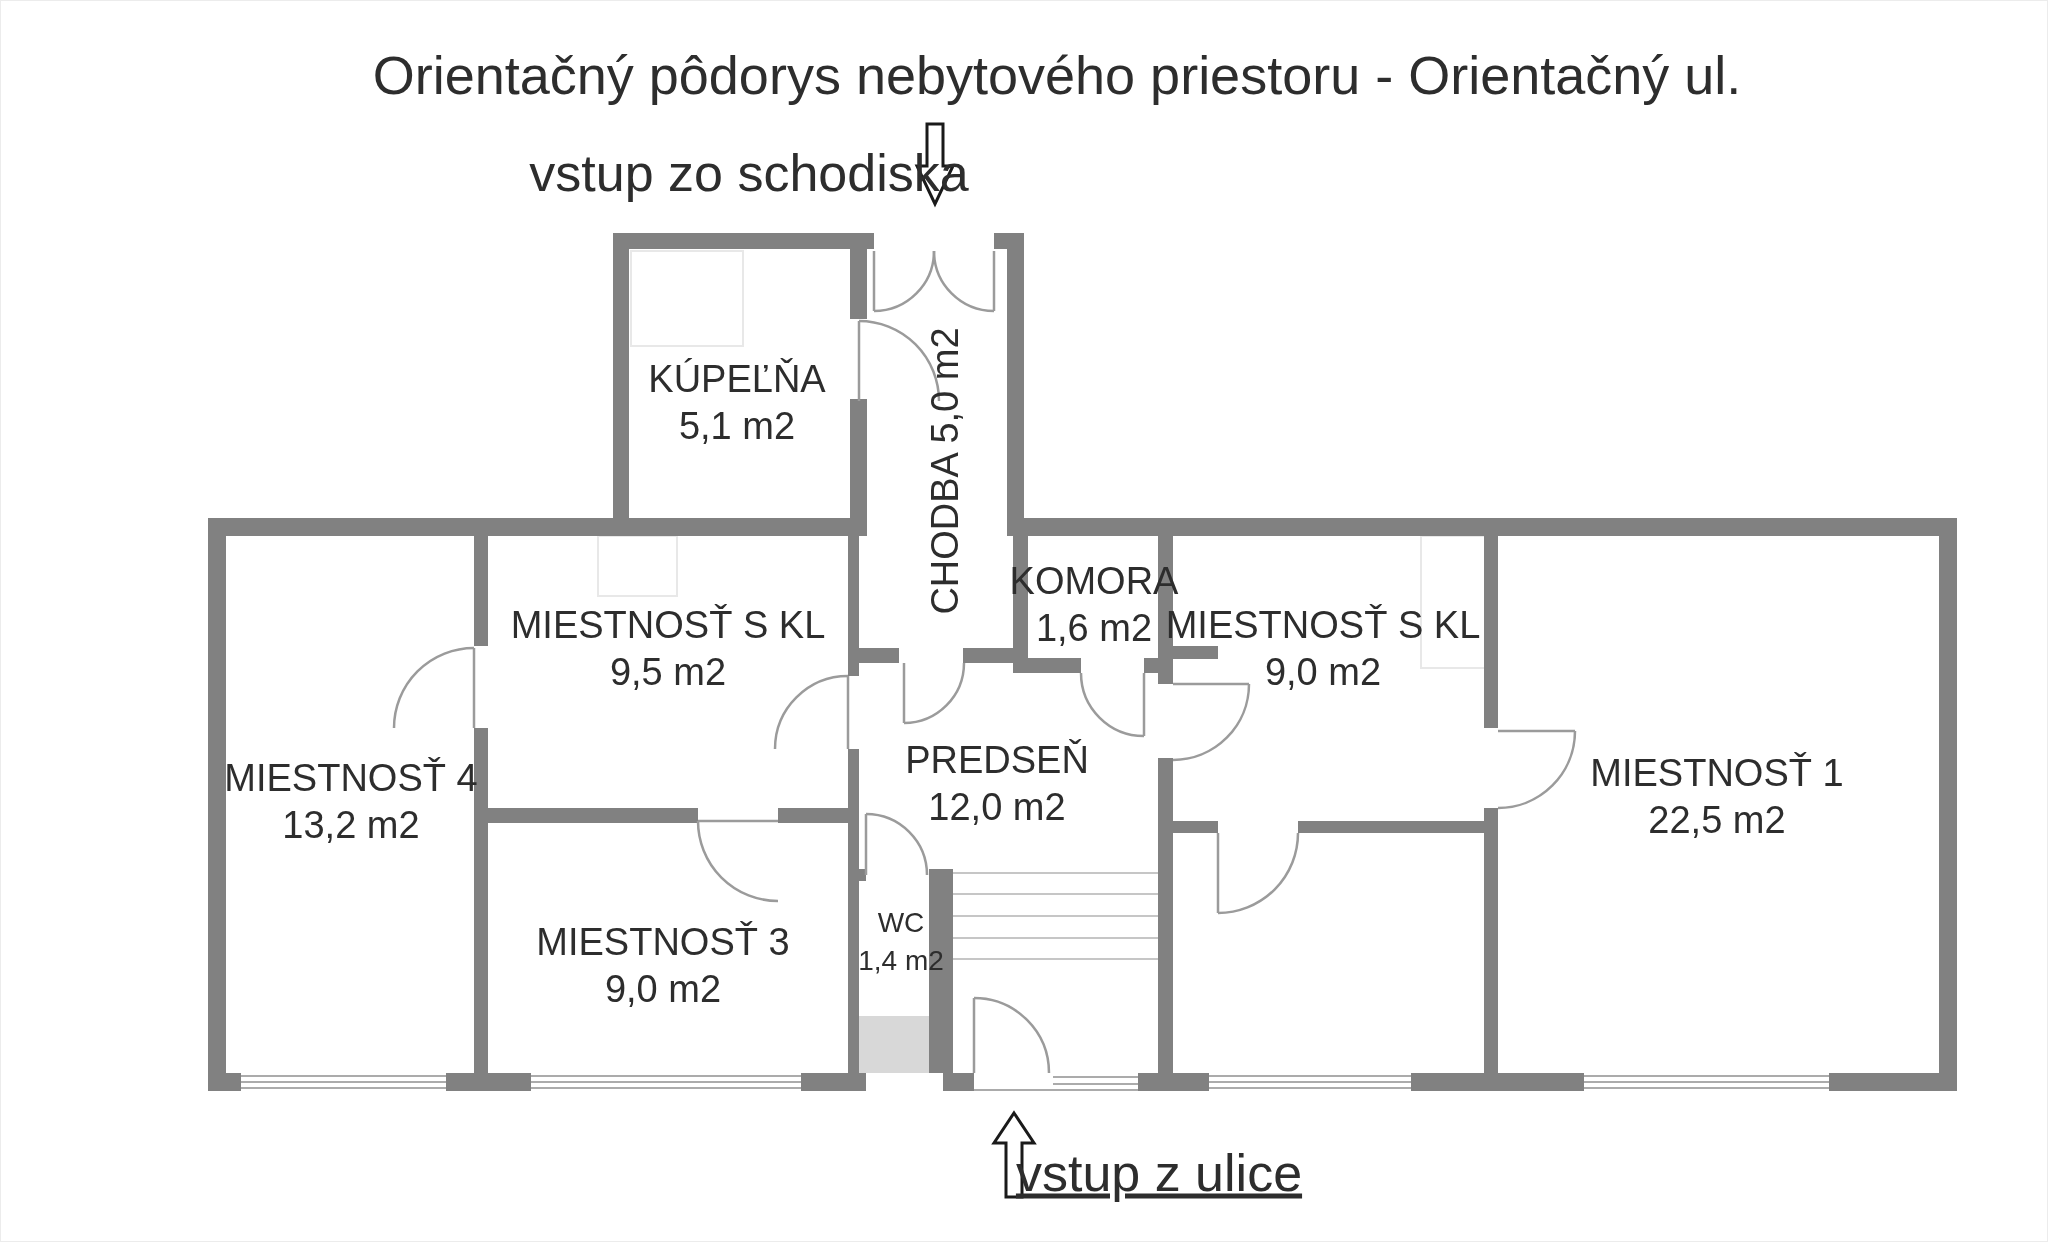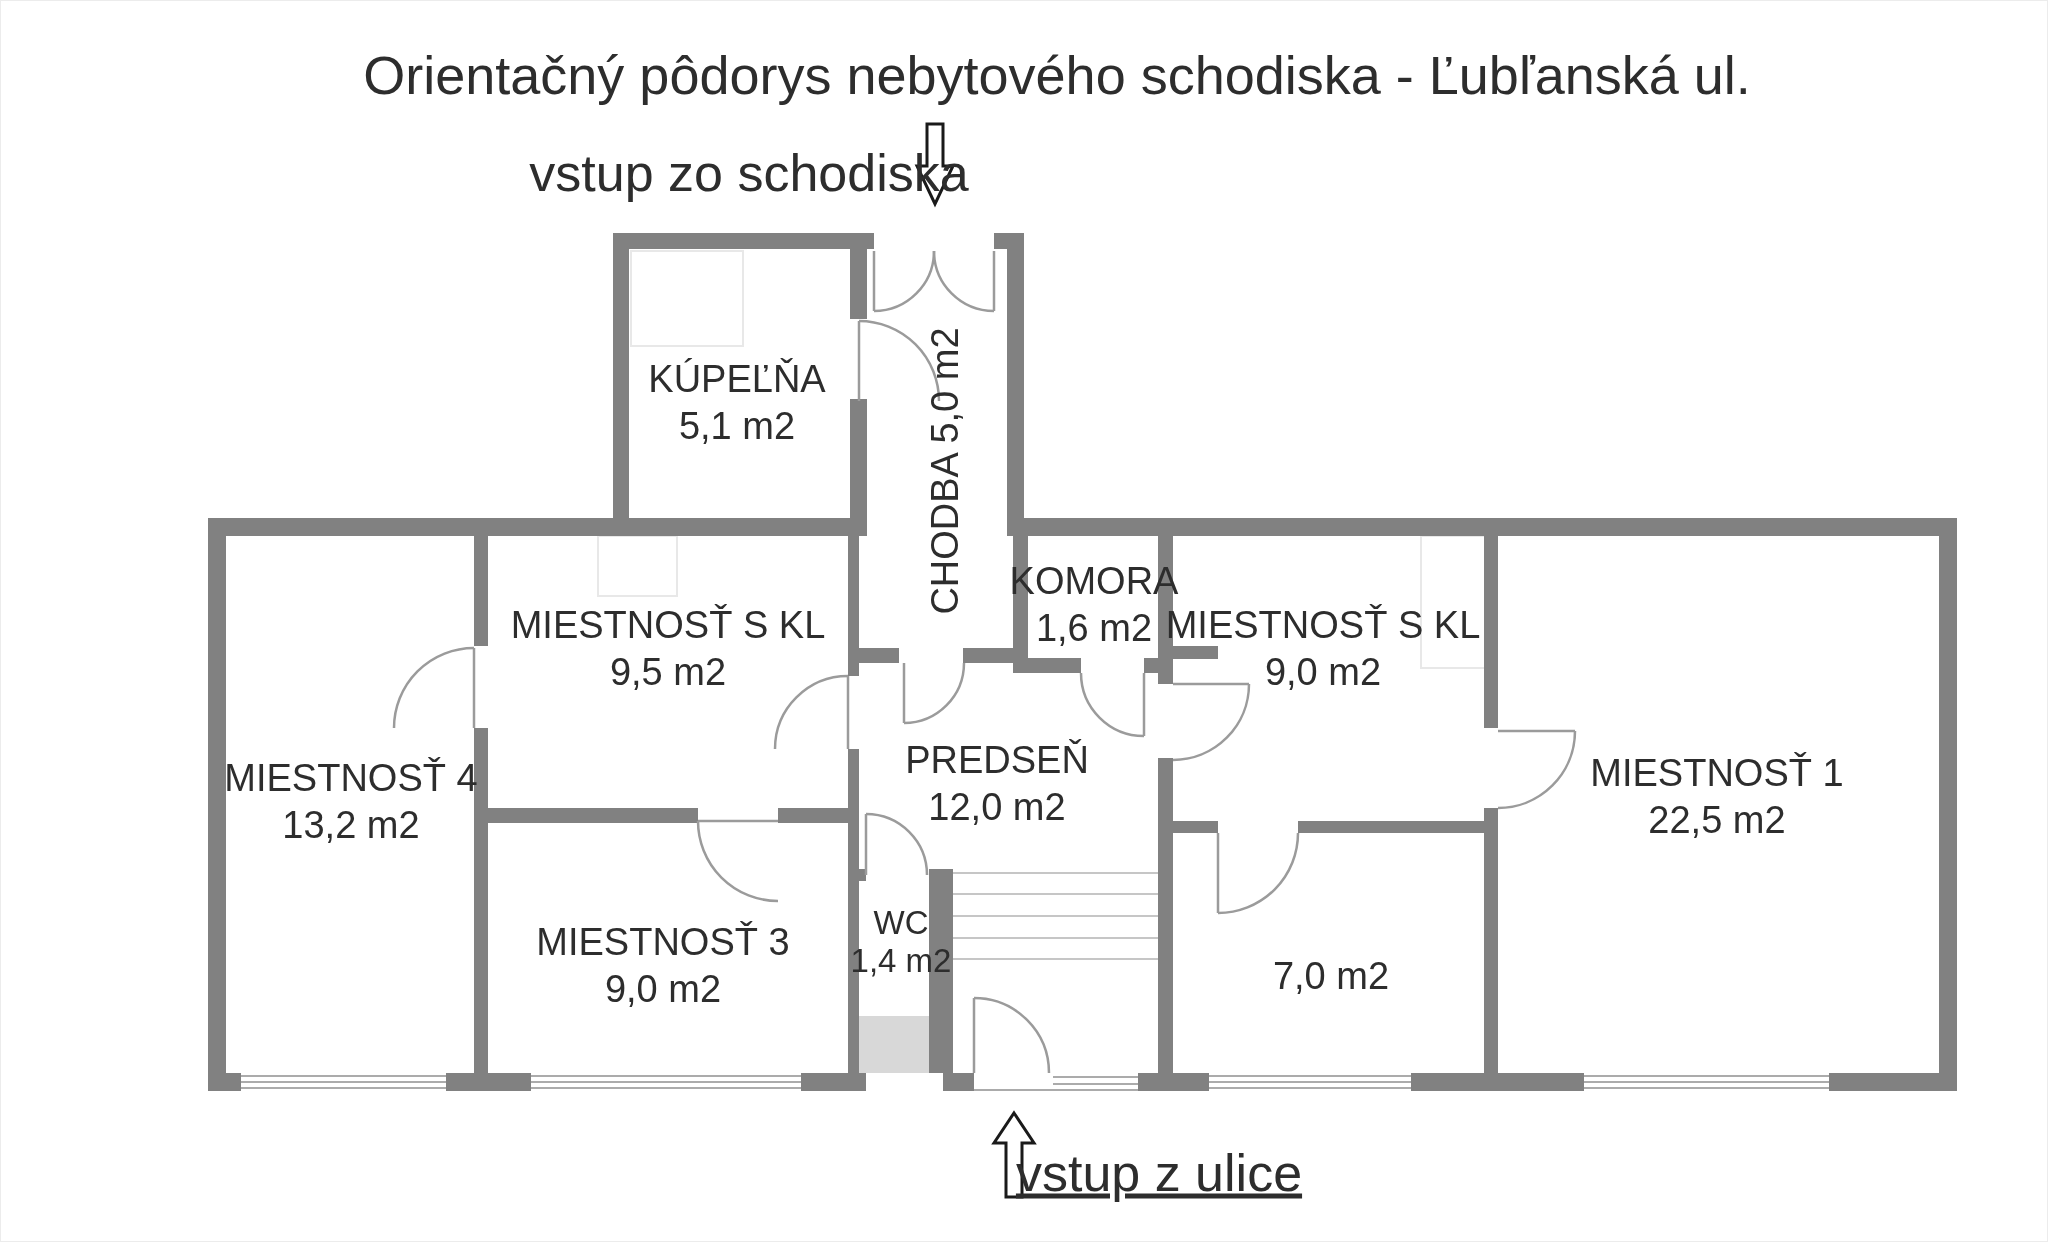--- a/index.html
+++ b/index.html
@@ -11,21 +11,21 @@
   .plan-svg{position:absolute;left:0;top:0;width:2048px;height:1242px;}
   .lbl{
     position:absolute;transform:translate(-50%,-50%);
     text-align:center;white-space:nowrap;
     font-size:38px;line-height:47px;color:#2d2d2d;
   }
   .lbl .ln{display:block;}
   .rot{transform:translate(-50%,-50%) rotate(-90deg);}
   .title{font-size:54px;}
   .entry{font-size:52px;text-align:right;}
-  .wc{font-size:33px;line-height:38px;}
+  .wc{font-size:28px;line-height:38px;}
 </style>
 </head>
 <body>
 
 <div class="canvas">
 
   <svg class="plan-svg" viewBox="0 0 2048 1242">
 
     <g fill="none" stroke="#e8e8e8" stroke-width="2">
       <rect x="630" y="250" width="112" height="95"></rect>
@@ -133,21 +133,21 @@
       <path d="M1297,832 A80,80 0 0 1 1217,912"></path>
       <line x1="1217" y1="832" x2="1217" y2="912"></line>
       <path d="M973,997 A75,75 0 0 1 1048,1072"></path>
       <line x1="973" y1="997" x2="973" y2="1072"></line>
     </g>
 
     <polygon points="926,123 942,123 942,165 952,165 934,203 916,165 926,165" fill="#ffffff" stroke="#1a1a1a" stroke-width="3"></polygon>
     <polygon points="1013,1112 1033,1142 1021,1142 1021,1196 1005,1196 1005,1142 993,1142" fill="#ffffff" stroke="#1a1a1a" stroke-width="3"></polygon>
   </svg>
 
-  <div class="lbl title" style="left:1056px;top:74px;">Orientačný pôdorys nebytového schodiska - Ľubľanská ul.</div>
+  <div class="lbl title" style="left:1056px;top:74px;">Orientačný pôdorys nebytového priestoru - Orientačný ul.</div>
 
   <div class="lbl entry" style="left:748px;top:172px;">vstup zo schodiska</div>
 
   <div class="lbl entry" style="left:1158px;top:1172px;text-decoration:underline;">vstup z ulice</div>
 
   <div class="lbl" style="left:736px;top:402px;">
     <span class="ln">KÚPEĽŇA</span>
     <span class="ln">5,1 m2</span>
   </div>
 
@@ -184,21 +184,20 @@
     <span class="ln">WC</span>
     <span class="ln">1,4 m2</span>
   </div>
 
   <div class="lbl" style="left:662px;top:965px;">
     <span class="ln">MIESTNOSŤ 3</span>
     <span class="ln">9,0 m2</span>
   </div>
 
   <div class="lbl" style="left:1330px;top:975px;">
-    <span class="ln">7,0 m2</span>
   </div>
 
   <div class="lbl" style="left:1716px;top:796px;">
     <span class="ln">MIESTNOSŤ 1</span>
     <span class="ln">22,5 m2</span>
   </div>
 
 </div>
 
 </body></html>

